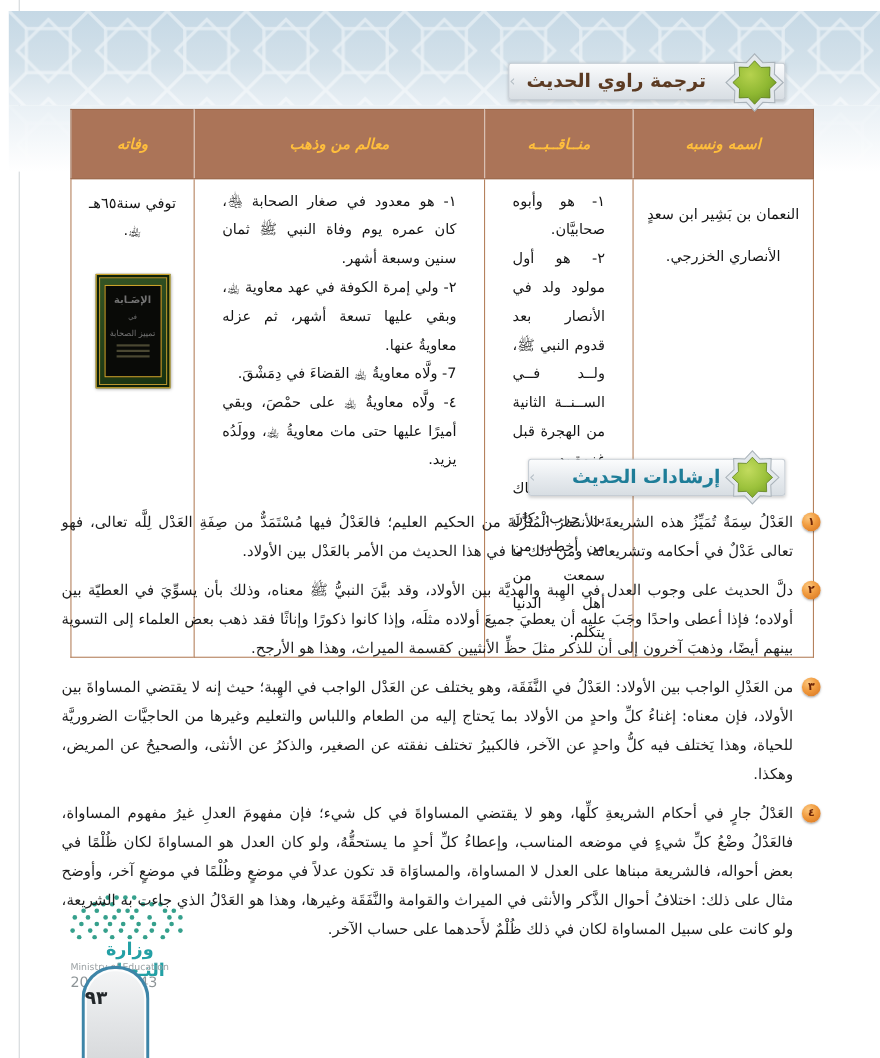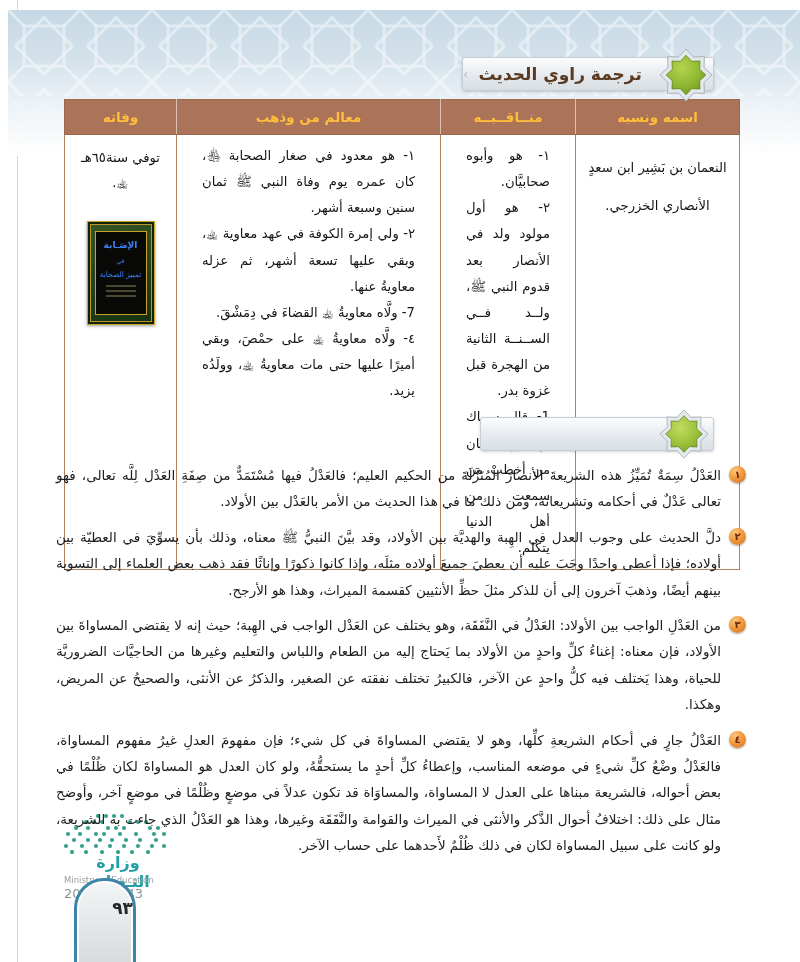--- a/index.html
+++ b/index.html
@@ -20,35 +20,35 @@
       box-shadow:0 1px 3px rgba(0,0,0,.18);direction:rtl;display:flex;align-items:center;}
   .title-strip .chev{color:#b6bfc6;font-size:14px;margin:0 10px 0 0;transform:scaleX(-1);}
   .strip1-text{color:#5b3a22;font-weight:bold;font-size:17px;}
   .strip2-text{color:#1e7d98;font-weight:bold;font-size:17px;}
   .star-badge{position:absolute;z-index:5;}
 
   
   table.narrator{position:absolute;left:64px;top:99px;width:675px;border-collapse:collapse;
       table-layout:fixed;direction:rtl;z-index:4;background:#fff;}
   table.narrator th{background:#ab7458;color:#ffbe3c;font-size:13.5px;font-weight:bold;
-      height:30px;border:1px solid #9b6a4e;border-left:1px solid rgba(255,255,255,.55);padding:2px;}
+      height:30px;border:1px solid #9b6a4e;border-left:1px solid rgba(255,255,255,.55);padding:16px;font-style:italic;}
   table.narrator th:last-child{border-left:1px solid #9b6a4e;}
   table.narrator td{border:1px solid #b5825e;vertical-align:top;background:#fff;
       color:#151515;font-size:13.2px;height:270px;}
   .cell-name{text-align:center;line-height:2.85;padding:14px 6px;}
   .cell-list{padding:8px 25px;text-align:justify;line-height:1.98;}
   .cell-list div{margin:0;}
   .cell-death{padding:10px 6px;text-align:center;line-height:1.9;}
 
   
   .book{width:66px;height:102px;margin:26px auto 0;position:relative;
       background:linear-gradient(160deg,#355625 0%,#24411a 55%,#16300f 100%);
       border:1px solid #caa22b;box-shadow:inset 0 0 0 2px #10230a,inset 0 0 0 3px #b8952d,0 1px 3px rgba(0,0,0,.4);}
   .book-inner{position:absolute;left:7px;right:7px;top:9px;bottom:9px;background:#090a07;
-      border:1px solid #caa22b;color:#3b82f6;text-align:center;direction:rtl;}
+      border:1px solid #caa22b;color:#737373;text-align:center;direction:rtl;}
   .book-t1{font-size:9px;font-weight:bold;margin-top:5px;}
   .book-t2{font-size:6px;margin-top:1px;}
   .book-t3{font-size:7.5px;font-weight:normal;margin-top:1px;}
   .book-ln{height:2px;background:#6f6a4a;margin:3px 10px 0;opacity:.65;}
 
   
   .guidance{position:absolute;left:56px;width:690px;top:462px;direction:rtl;z-index:4;}
   .g-item{display:flex;flex-direction:row;align-items:flex-start;margin-bottom:9px;}
   .g-badge{flex:0 0 17px;width:17px;height:17px;border-radius:50%;margin-left:8px;margin-top:4px;
       background:radial-gradient(circle at 35% 28%,#fcc77e 0%,#f09a3e 45%,#d4701d 100%);
@@ -61,21 +61,21 @@
   .ministry-ar{position:absolute;left:62px;top:853px;width:112px;text-align:center;z-index:3;
       color:#23a0a5;font-size:16px;font-weight:bold;direction:rtl;}
   .ministry-en{position:absolute;left:64px;top:875px;width:110px;text-align:left;z-index:3;
       color:#9ba1a4;font-size:8.5px;}
   .ministry-year{position:absolute;left:64px;top:886px;z-index:3;color:#8d9497;font-size:13px;}
 
   .bookmark{position:absolute;left:74px;top:878px;width:56px;height:84px;z-index:6;
       border:3px solid #3d85a8;border-bottom:none;border-radius:30px 30px 0 0;
       background:linear-gradient(180deg,#f4f5f6 0%,#e2e4e6 60%,#d7d9db 100%);
       box-shadow:inset 0 0 0 2px #fdfdfd;}
-  .bookmark .pnum{display:block;text-align:right;margin-top:17px;color:#23272a;
+  .bookmark .pnum{display:block;text-align:left;margin-top:17px;color:#23272a;
       font-size:17px;font-weight:bold;}
 </style>
 </head>
 <body>
 
 <div class="page">
 
   <div class="page-edge"></div>
 
   <div class="banner">
@@ -152,20 +152,21 @@
             <div class="book-ln"></div>
             <div class="book-ln"></div>
           </div>
         </div>
       </td>
     </tr>
   </tbody>
     </table>
 
   <div class="title-strip" style="left:480px;top:417px;width:232px;">
+    <span style="flex:1;text-align:right;padding-right:58px;" class="strip2-text">إرشادات الحديث</span>
     <span class="chev">‹</span>
   </div>
   <svg class="star-badge" style="left:658px;top:408px;" width="52" height="52" viewBox="0 0 56 56">
     <defs>
         <radialGradient id="grn2" cx="40%" cy="32%" r="75%">
       <stop offset="0%" stop-color="#c2db5e"></stop>
           <stop offset="60%" stop-color="#9cc23c"></stop>
           <stop offset="100%" stop-color="#7aa428"></stop>
     </radialGradient>
       </defs>

